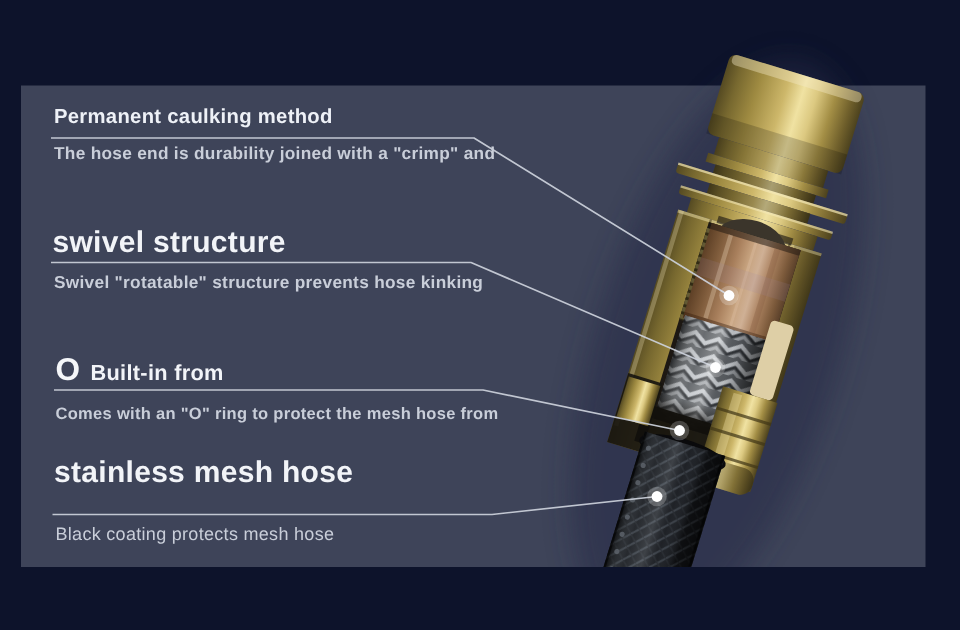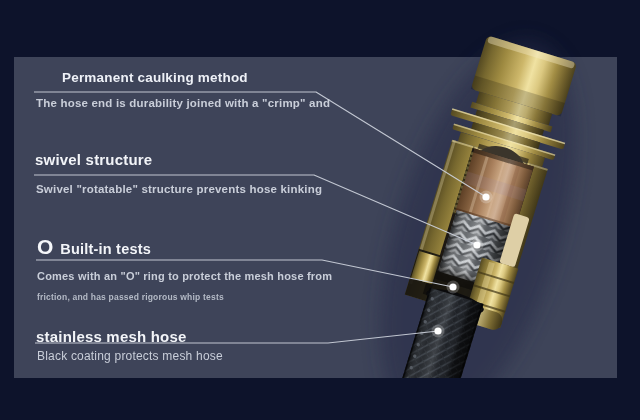--- a/index.html
+++ b/index.html
@@ -7,22 +7,22 @@
     position:relative;width:640px;height:420px;overflow:hidden;
     background:#0d132b;
     font-family:"Liberation Sans","DejaVu Sans",sans-serif;
   }
   #photo-panel{
     position:absolute;left:14px;top:57px;width:603px;height:321px;
     background:#3e4459;
   }
   #figure-svg{position:absolute;left:0;top:0;}
   .txt{position:absolute;white-space:nowrap;}
-  .title-sm{font-size:13.5px;font-weight:700;color:#eef1f7;letter-spacing:.2px;margin-left:26px;}
-  .title-lg{font-size:15px;font-weight:700;color:#f2f4f8;letter-spacing:.2px;}
+  .title-sm{font-size:13.5px;font-weight:700;color:#eef1f7;letter-spacing:.2px;}
+  .title-lg{font-size:20px;font-weight:700;color:#f2f4f8;letter-spacing:.2px;}
   .body-txt{font-size:11.5px;font-weight:600;color:#c9ced9;letter-spacing:.2px;}
   .body-txt-md{font-size:12px;font-weight:400;color:#c9ced9;letter-spacing:.2px;}
   .body-txt-xs{font-size:8.5px;font-weight:700;color:#b4bac6;letter-spacing:.2px;}
   .oring-title{display:flex;align-items:baseline;gap:7px;}
   .oring-symbol{font-size:21px;font-weight:800;color:#f5f7fa;line-height:1;}
 </style>
 </head>
 <body>
 
 <div id="stage">
@@ -210,21 +210,20 @@
   </svg>
 
   <div class="txt title-sm" style="left:36px;top:70px">Permanent caulking method</div>
   <div class="txt body-txt" style="left:36px;top:97px">The hose end is durability joined with a "crimp" and</div>
 
   <div class="txt title-lg" style="left:35px;top:151px">swivel structure</div>
   <div class="txt body-txt" style="left:36px;top:183px">Swivel "rotatable" structure prevents hose kinking</div>
 
   <div class="txt oring-title" style="left:37px;top:236px">
     <span class="oring-symbol">O</span>
-    <span class="title-lg" style="font-size:14.5px">Built-in tests</span>
+    <span class="title-lg" style="font-size:14.5px">Built-in from</span>
   </div>
   <div class="txt body-txt" style="left:37px;top:270px;font-size:11px">Comes with an "O" ring to protect the mesh hose from</div>
-  <div class="txt body-txt-xs" style="left:37px;top:292px">friction, and has passed rigorous whip tests</div>
-
-  <div class="txt title-lg" style="left:36px;top:328px">stainless mesh hose</div>
+
+  <div class="txt title-lg" style="left:36px;top:304px">stainless mesh hose</div>
   <div class="txt body-txt-md" style="left:37px;top:349px">Black coating protects mesh hose</div>
 
 </div>
 
 </body></html>

